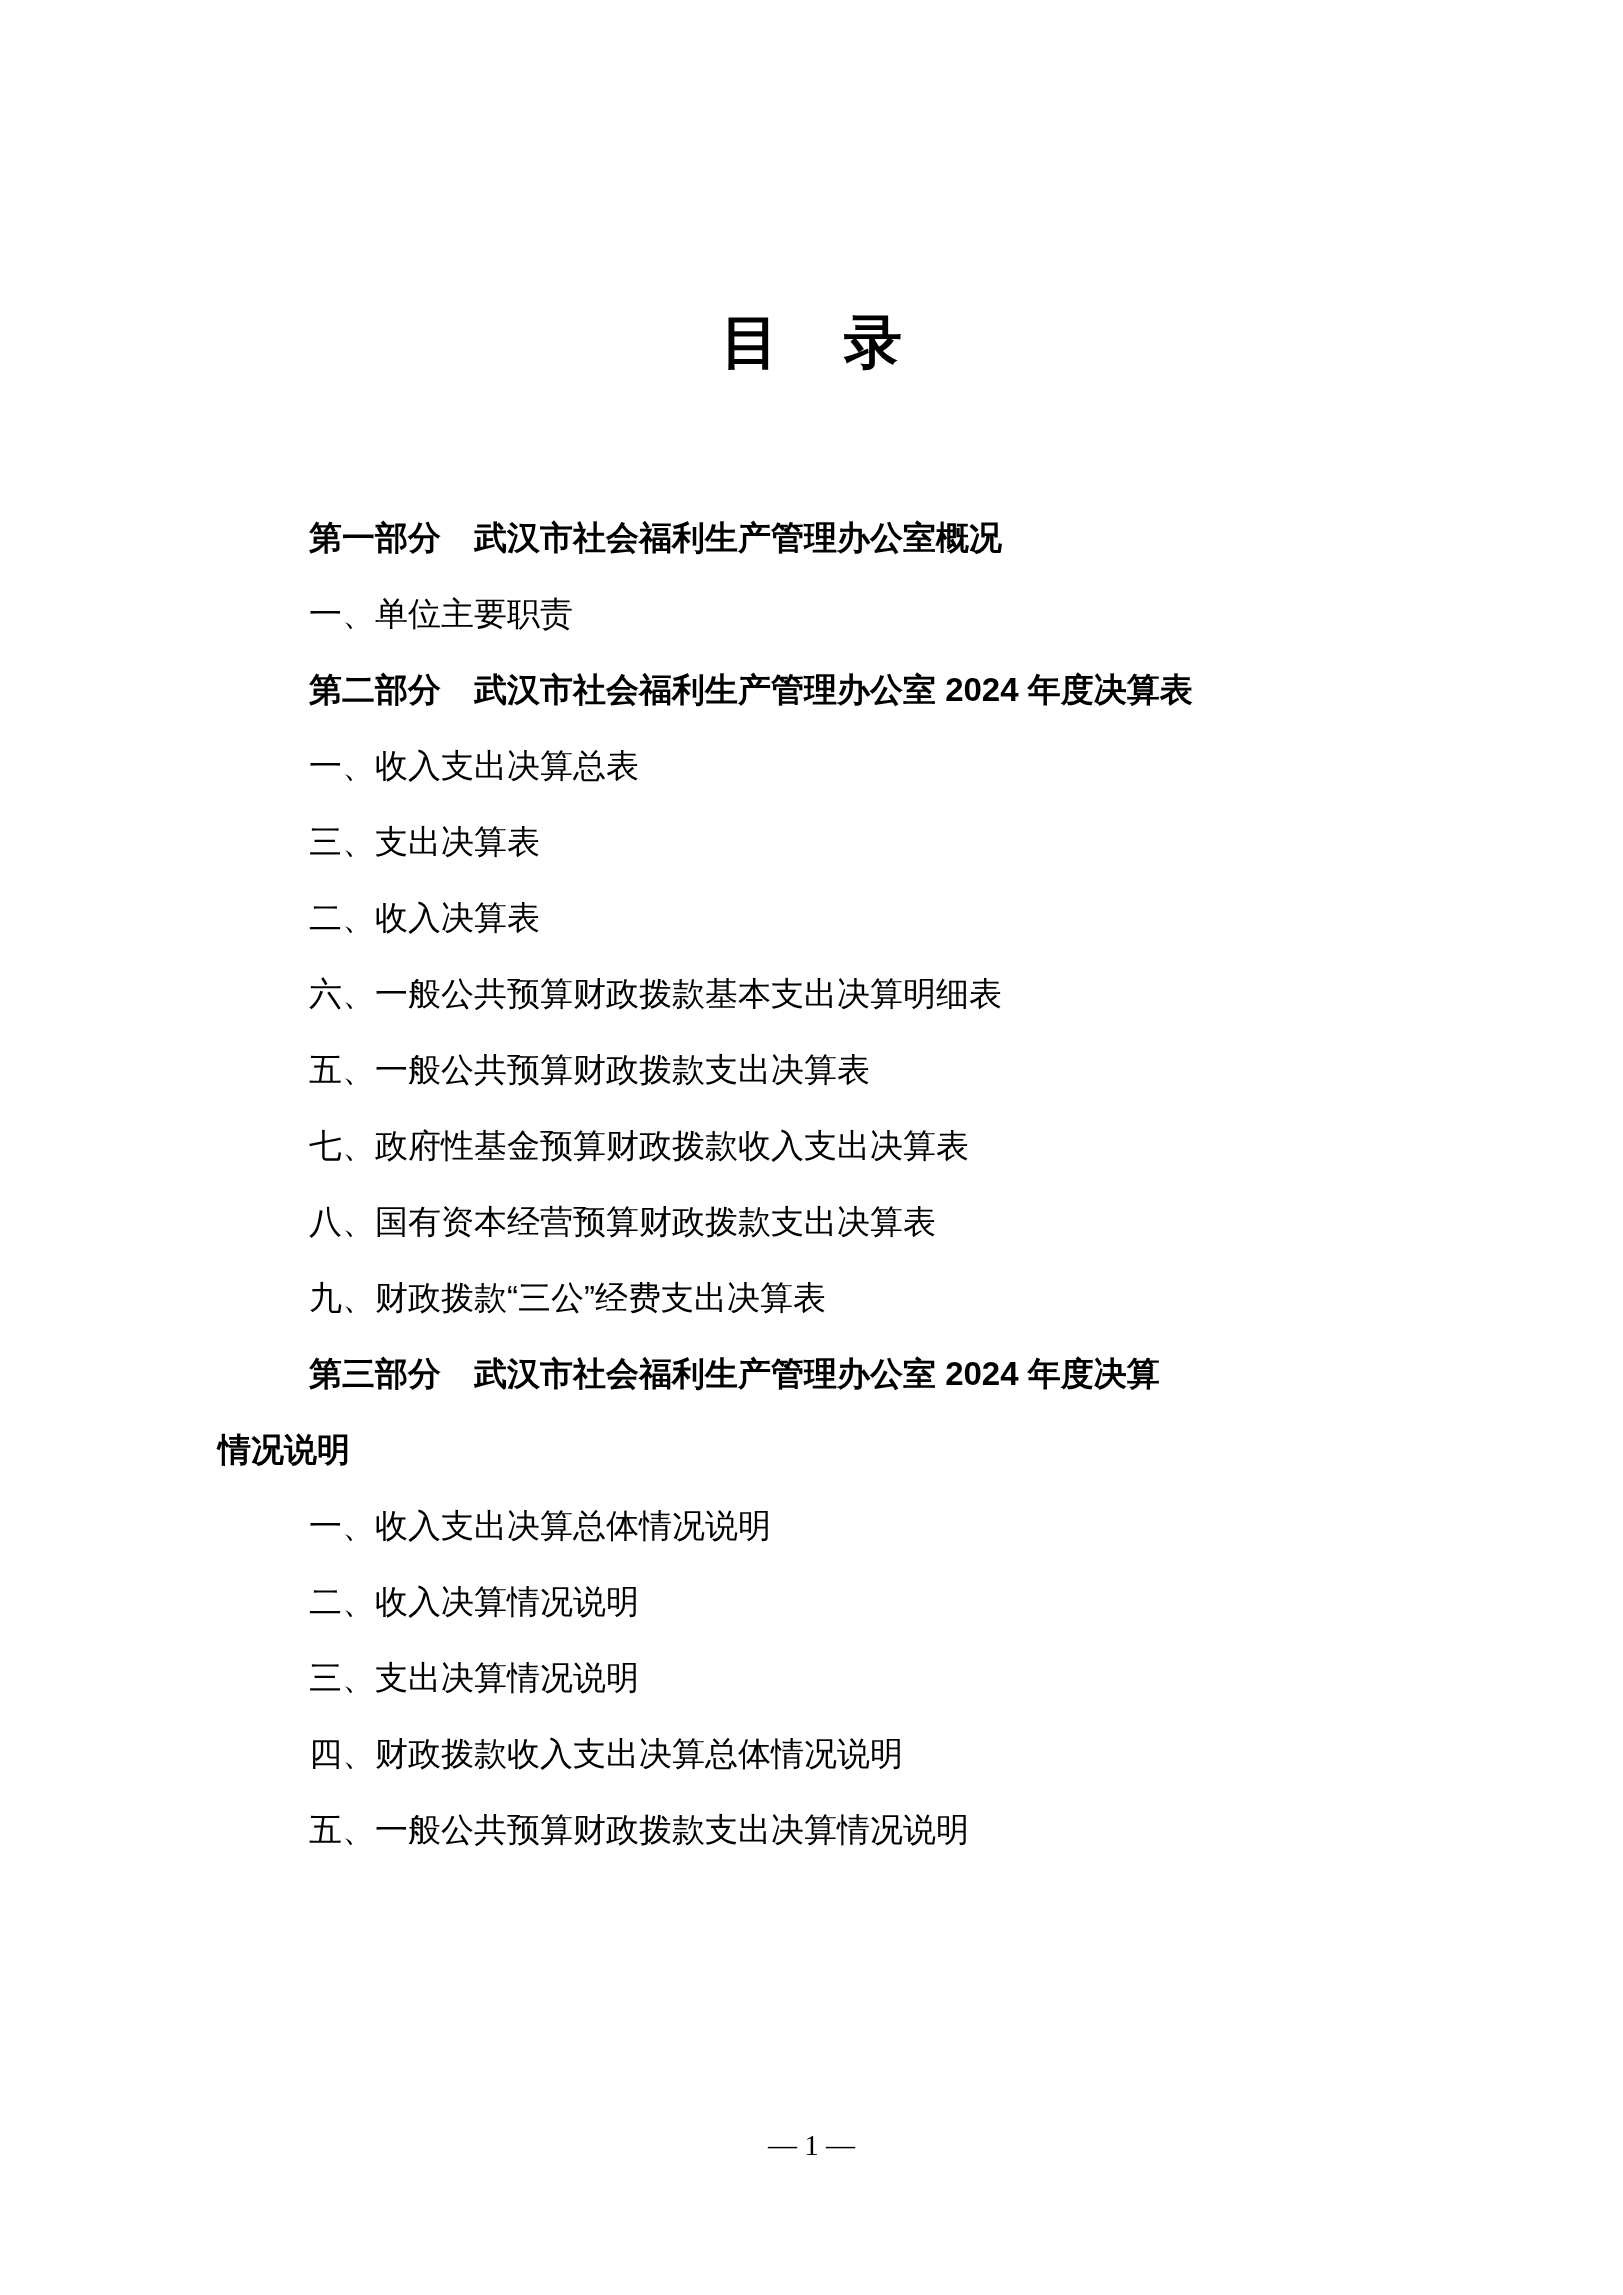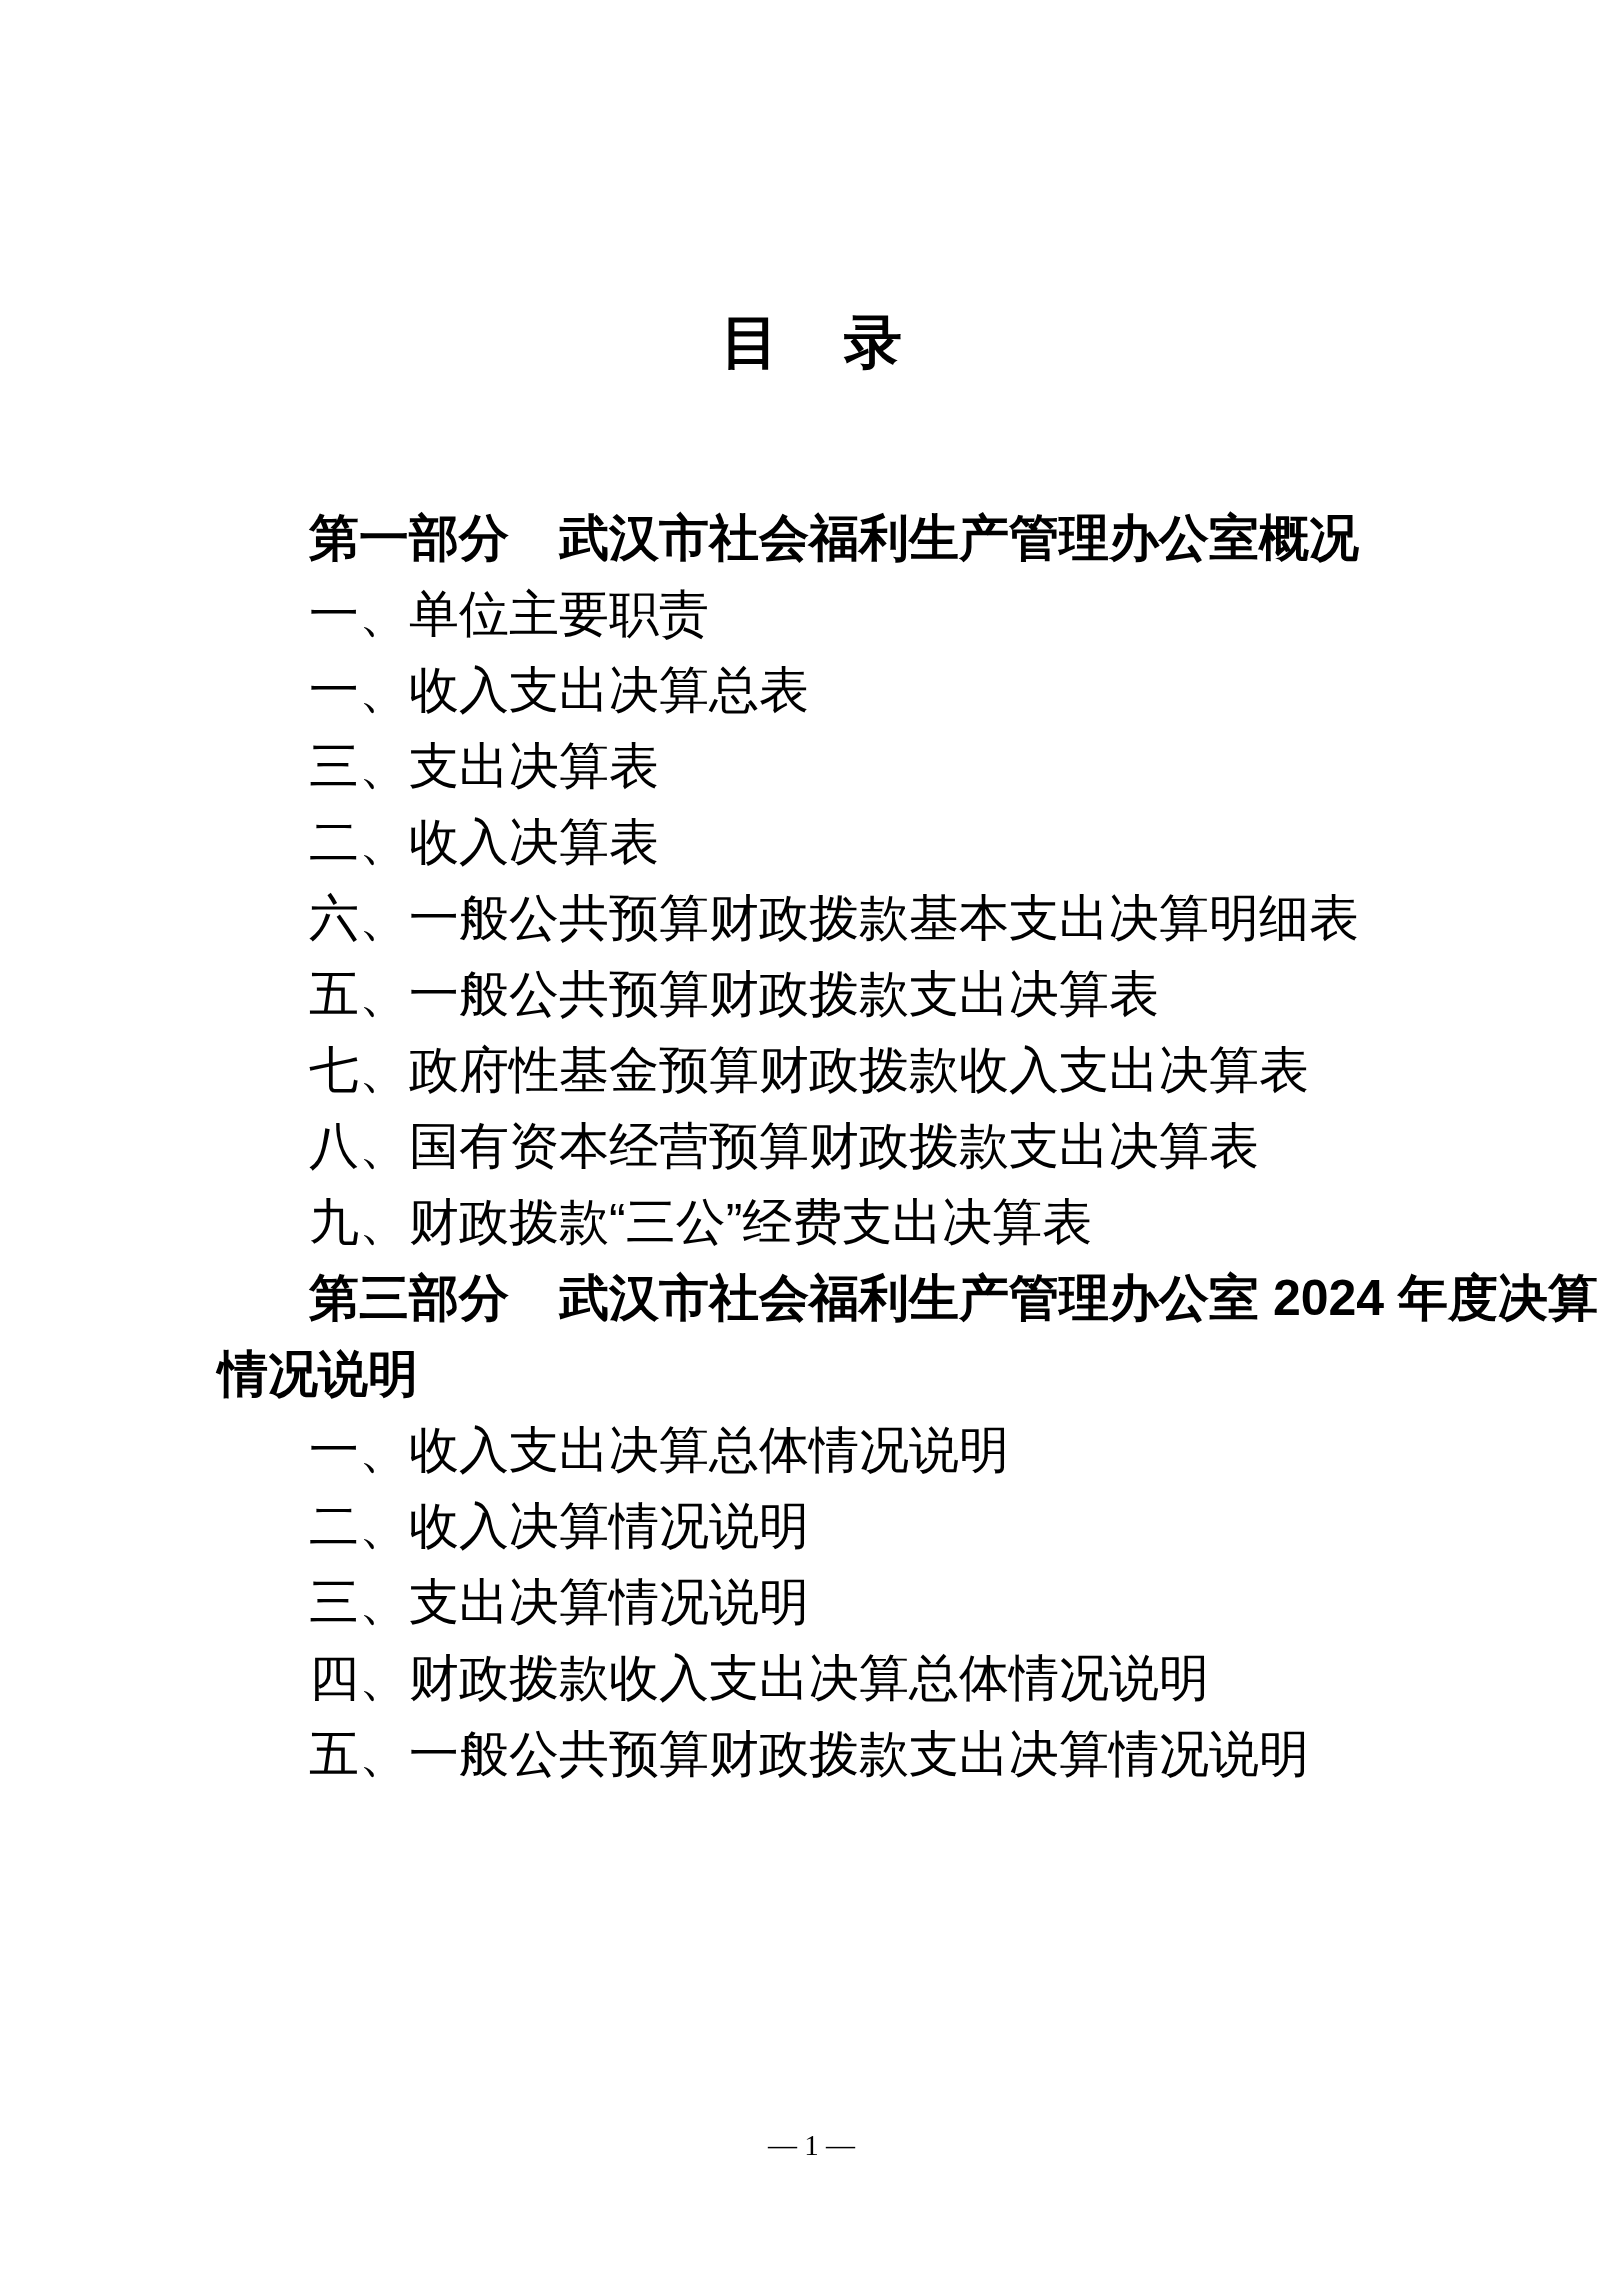--- a/index.html
+++ b/index.html
@@ -29,21 +29,21 @@
     font-weight: bold;
     font-size: 58px;
     line-height: 1;
     letter-spacing: 0;
   }
   .toc {
     position: absolute;
     top: 500px;
     left: 218px;
     width: 1252px;
-    font-size: 50px;
+    font-size: 33px;
     line-height: 76px;
   }
   .line {
     height: 76px;
     white-space: nowrap;
   }
   .heading {
     font-family: "Liberation Sans", "DejaVu Sans", sans-serif;
     font-weight: 700;
     padding-left: 91px;
@@ -75,20 +75,21 @@
   <h1 class="doc-title">
     <span>目</span>
     <span>录</span>
   </h1>
 
   <div class="toc">
 
     <div class="line heading">第一部分　武汉市社会福利生产管理办公室概况</div>
     <div class="line item">一、单位主要职责</div>
 
+    <div class="line heading">第二部分　武汉市社会福利生产管理办公室 2024 年度决算表</div>
     <div class="line item">一、收入支出决算总表</div>
     <div class="line item">三、支出决算表</div>
     <div class="line item">二、收入决算表</div>
     <div class="line item">六、一般公共预算财政拨款基本支出决算明细表</div>
     <div class="line item">五、一般公共预算财政拨款支出决算表</div>
     <div class="line item">七、政府性基金预算财政拨款收入支出决算表</div>
     <div class="line item">八、国有资本经营预算财政拨款支出决算表</div>
     <div class="line item">九、财政拨款“三公”经费支出决算表</div>
 
     <div class="line heading">第三部分　武汉市社会福利生产管理办公室 2024 年度决算</div>

